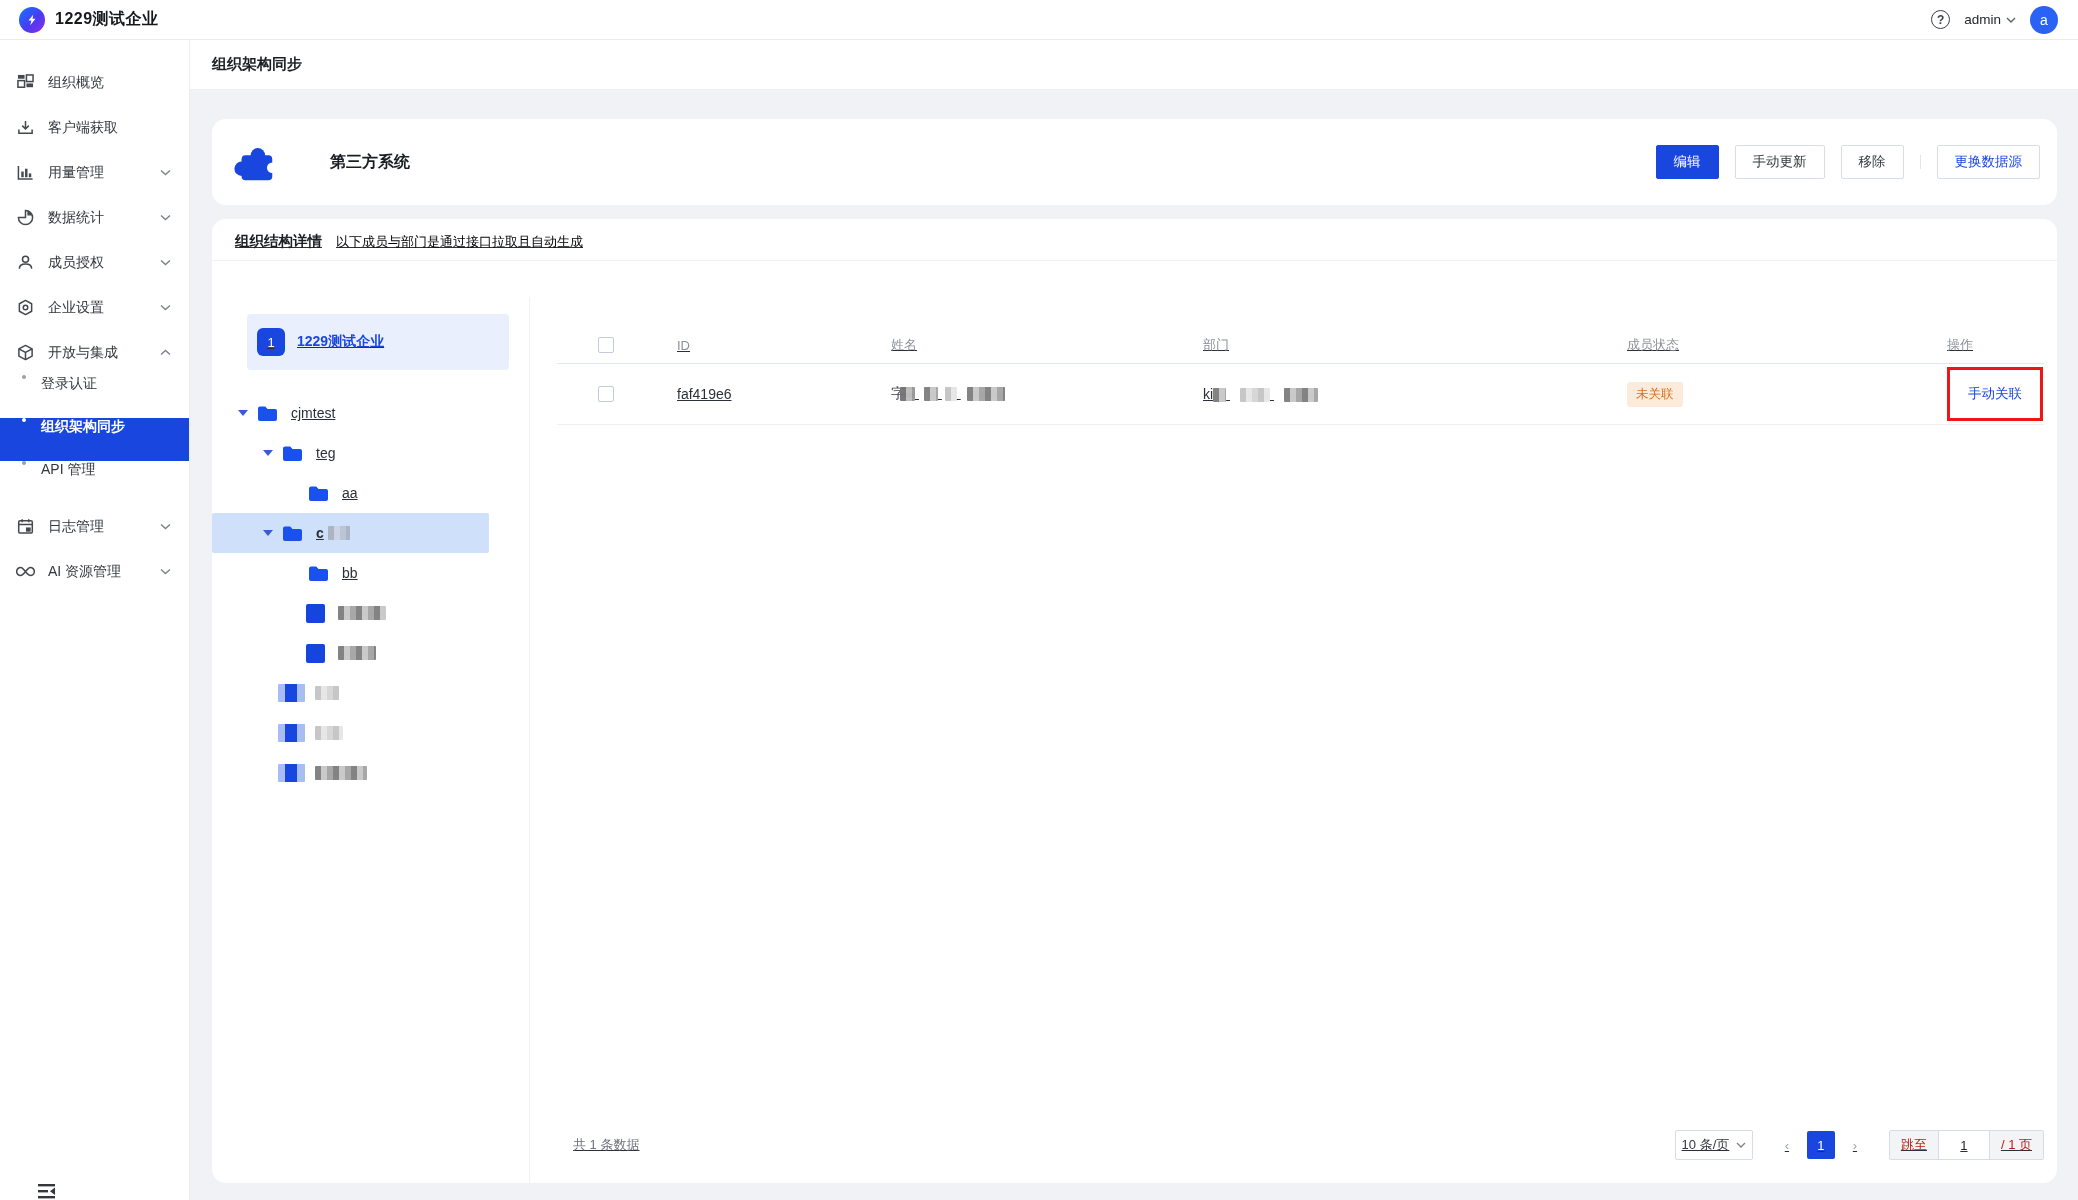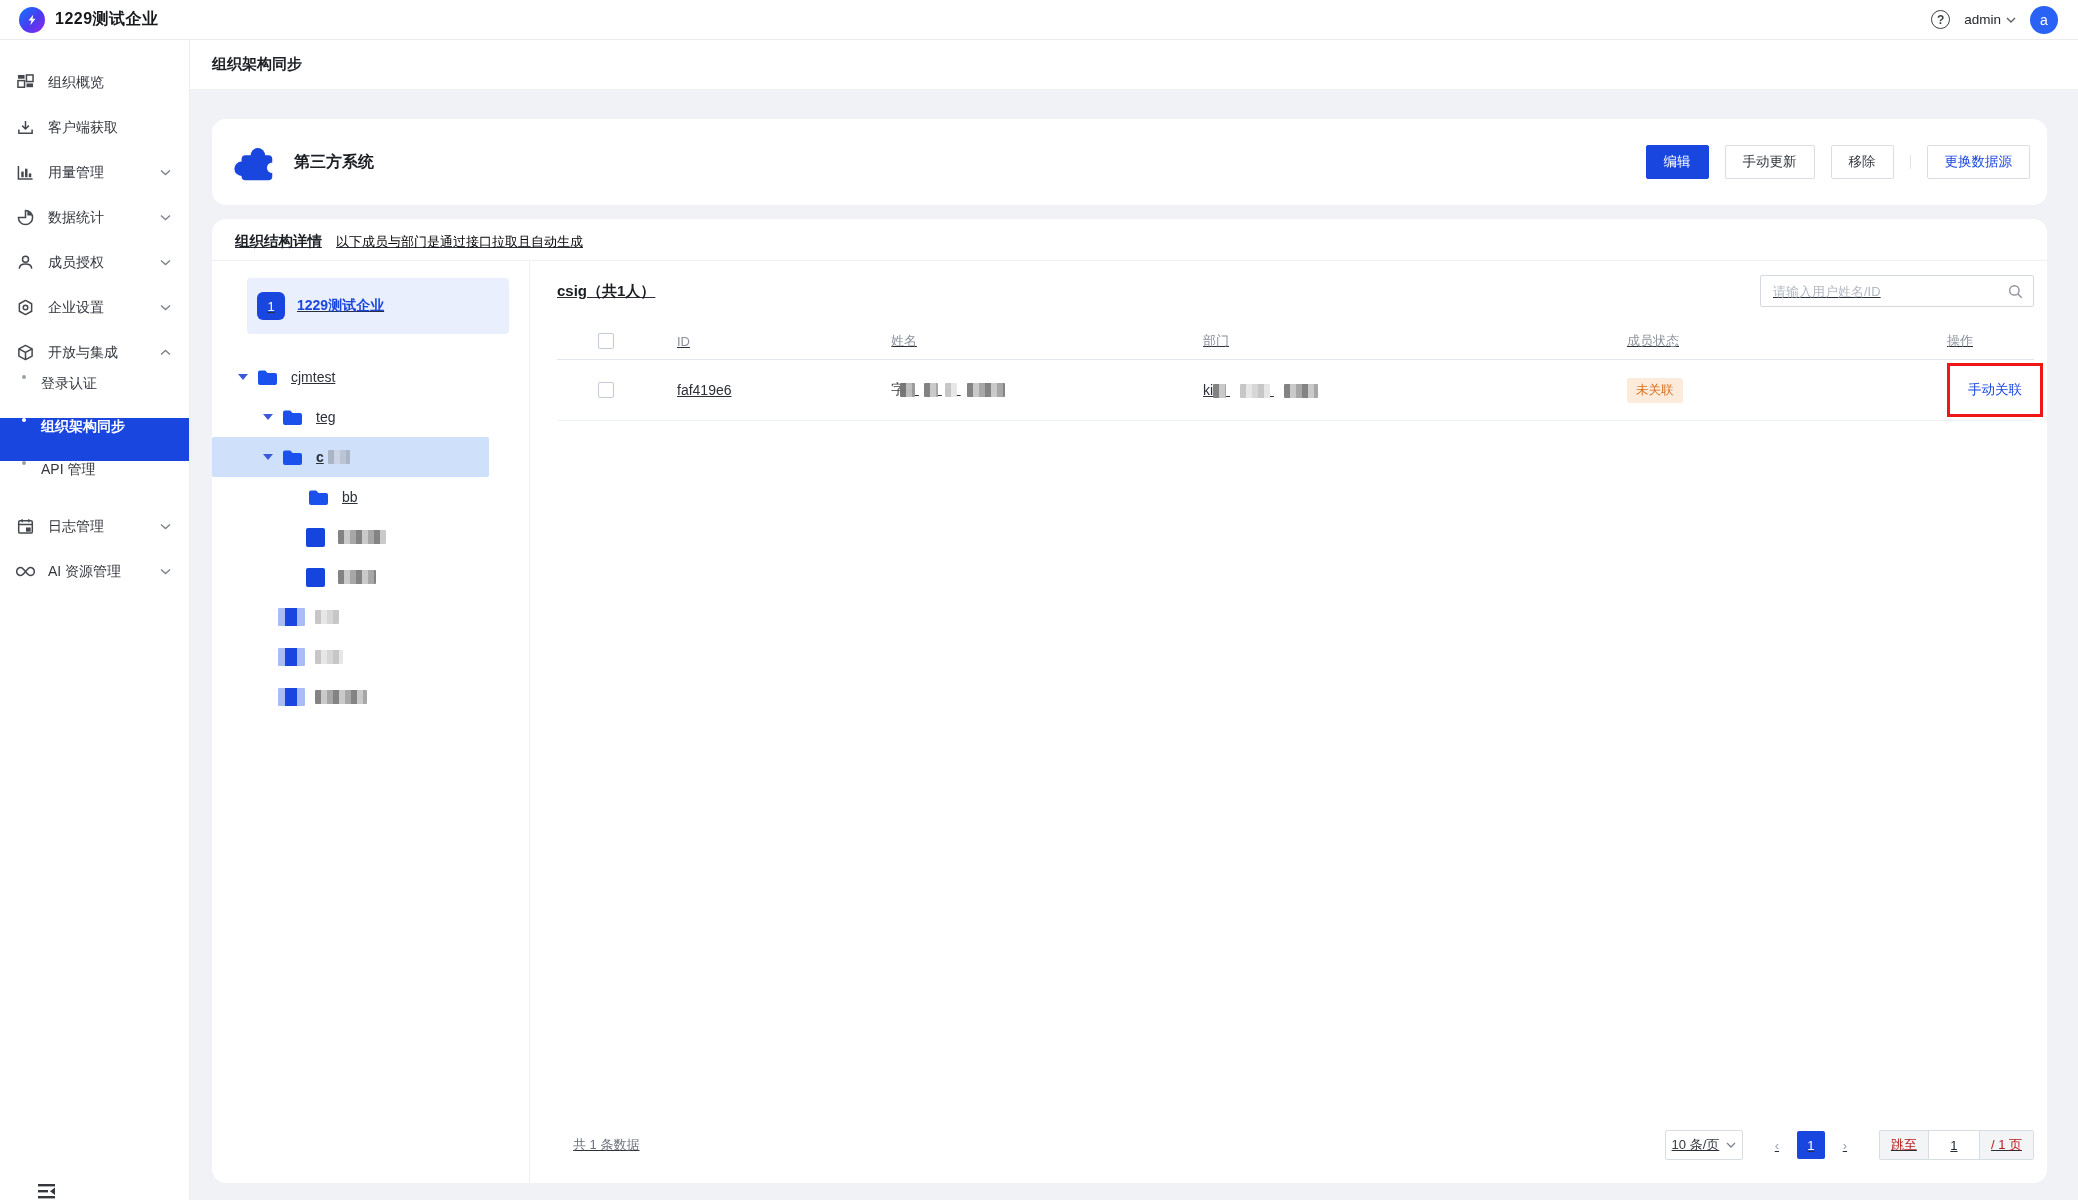--- a/index.html
+++ b/index.html
@@ -36,21 +36,21 @@
   .side-sub.active { background:#1a46e0; color:#fff; font-weight:bold; }
   .side-sub.active .dot { background:#fff; }
   .collapse-ic { position:absolute; left:37px; bottom:0px; color:#34383d; }
 
   
   .main { position:absolute; left:190px; top:40px; width:1888px; height:1160px; background:#f0f2f6; }
   .page-head { height:50px; background:#fff; display:flex; align-items:center; padding-left:22px;
     border-bottom:1px solid #eef0f3; }
   .page-title { font-size:15px; font-weight:bold; color:#1b1e23; }
 
-  .card { background:#fff; border-radius:14px; margin:0 31px 0 22px; }
+  .card { background:#fff; border-radius:14px; margin:0 21px 0 22px;gap:36px; }
   .card1 { margin-top:29px; height:86px; display:flex; align-items:center; padding:0 17px 0 20px; }
   .puzzle { width:46px; height:46px; margin-right:16px; flex:none; }
   .sys-title { font-size:16px; font-weight:bold; color:#1b1e23; }
   .toolbar { margin-left:auto; display:flex; align-items:center; gap:16px; }
   .btn { height:34px; min-width:60px; padding:0 17px; font-size:13.5px; border:1px solid #d9dde4;
     background:#fff; color:#33383f; border-radius:2px; display:inline-flex; align-items:center;
     justify-content:center; cursor:pointer; white-space:nowrap; }
   .btn.primary { background:#1a46e0; border-color:#1a46e0; color:#fff; }
   .btn.linkish { color:#1a46e0; }
   .vdiv { width:1px; height:14px; background:#e1e4e9; }
@@ -342,20 +342,26 @@
           </div>
 
           <div class="tnode lv1">
             <span class="caret"></span>
             <svg class="f-icon" viewBox="0 0 21 17">
                 <path d="M1 3.5 a2 2 0 0 1 2-2 h5.2 l2.3 2.6 H18 a2 2 0 0 1 2 2 V14 a2 2 0 0 1 -2 2 H3 a2 2 0 0 1 -2-2 Z" fill="#1a50ec"></path>
               </svg>
             <span>teg</span>
           </div>
 
+          <div class="tnode lv2">
+            <svg class="f-icon" viewBox="0 0 21 17">
+                <path d="M1 3.5 a2 2 0 0 1 2-2 h5.2 l2.3 2.6 H18 a2 2 0 0 1 2 2 V14 a2 2 0 0 1 -2 2 H3 a2 2 0 0 1 -2-2 Z" fill="#1a50ec"></path>
+              </svg>
+            <span>aa</span>
+          </div>
 
           <div class="tnode lv1 selected">
             <span class="caret"></span>
             <svg class="f-icon" viewBox="0 0 21 17">
                 <path d="M1 3.5 a2 2 0 0 1 2-2 h5.2 l2.3 2.6 H18 a2 2 0 0 1 2 2 V14 a2 2 0 0 1 -2 2 H3 a2 2 0 0 1 -2-2 Z" fill="#1a50ec"></path>
               </svg>
             <span style="font-weight:bold">c</span>
             <span class="rd light" style="width:22px;margin-left:4px"></span>
           </div>
 
@@ -387,30 +393,20 @@
           </div>
 
           <div class="tnode" style="padding-left:66px">
             <span class="stripe-icon"></span>
             <span class="rd" style="width:52px"></span>
           </div>
         </div>
       </div>
 
       <div class="members">
-        <div class="members-head">
-          <div class="members-title">csig（共1人）</div>
-          <div class="search-box">
-            <input placeholder="请输入用户姓名/ID" style="">
-            <svg class="mag" width="15" height="15" viewBox="0 0 16 16">
-                <circle cx="6.8" cy="6.8" r="5" fill="none" stroke="#8c929c" stroke-width="1.5"></circle>
-                <path d="M10.6 10.6 L14.6 14.6" stroke="#8c929c" stroke-width="1.5"></path>
-              </svg>
-          </div>
-        </div>
 
         <div class="grid-head">
           <div>
               <div class="cb"></div>
             </div>
           <div>ID</div>
           <div>姓名</div>
           <div>部门</div>
           <div>成员状态</div>
           <div>操作</div>

